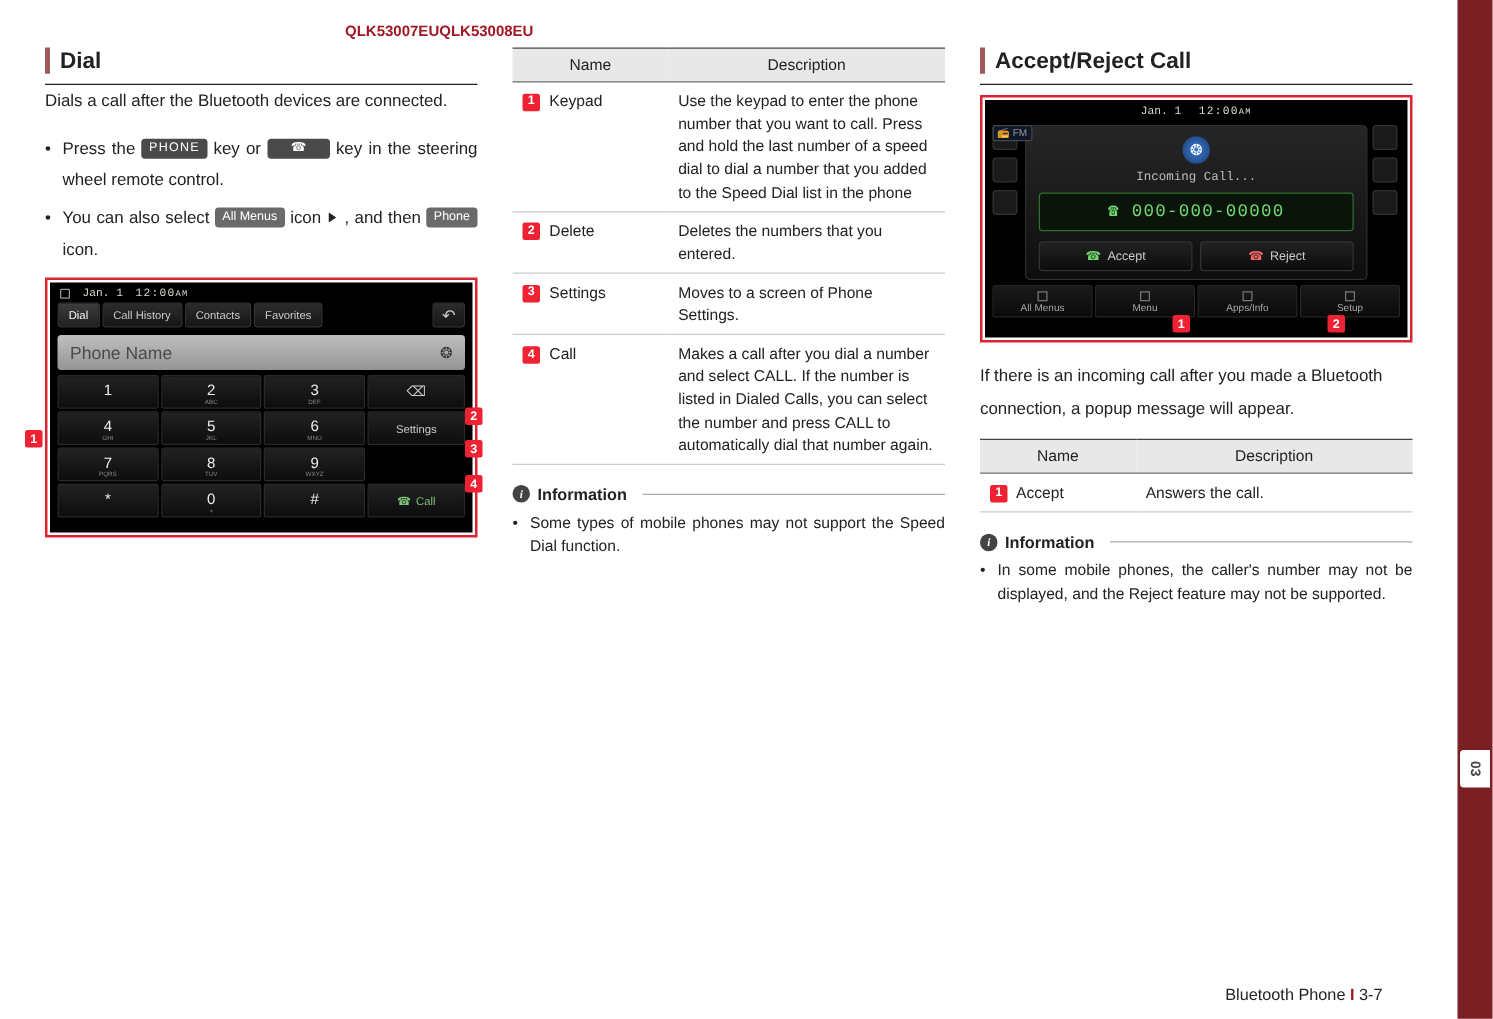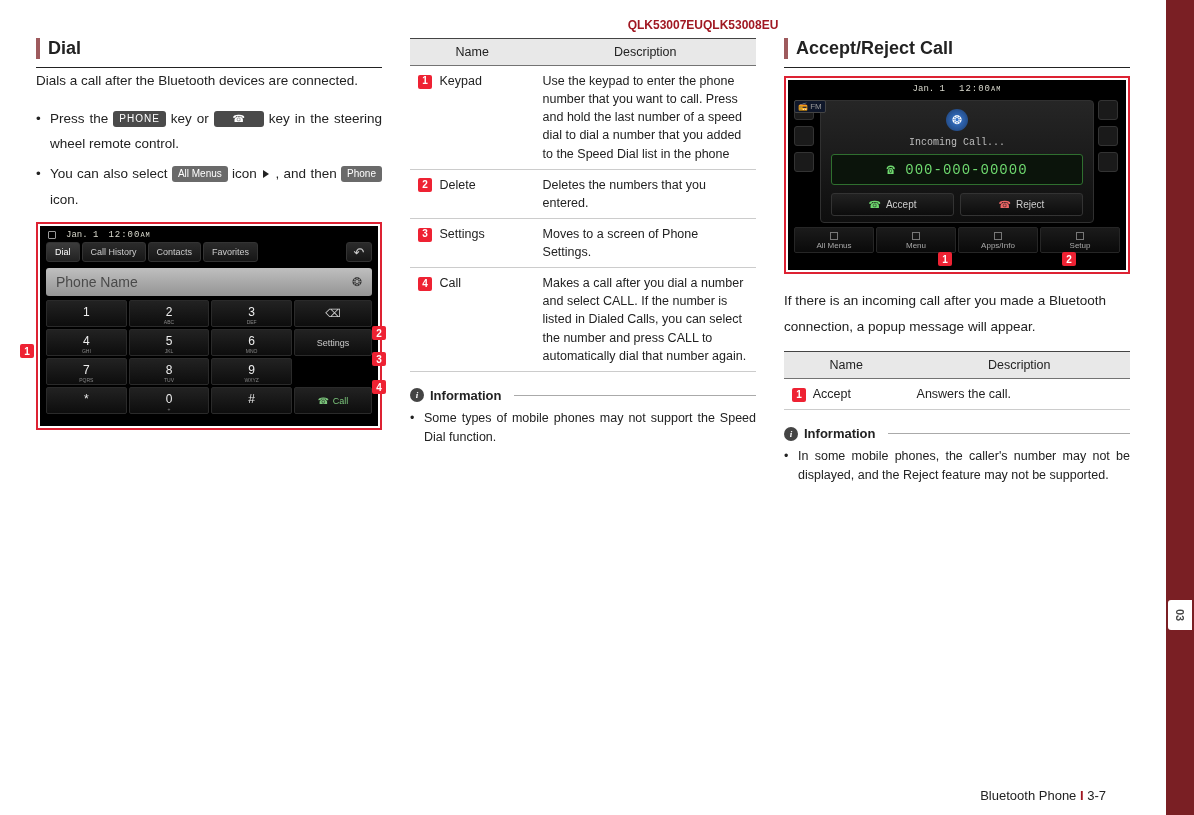--- a/index.html
+++ b/index.html
@@ -3,21 +3,21 @@
 <meta charset="utf-8">
 <style>
   * { box-sizing: border-box; margin: 0; padding: 0; }
   body { font-family: Arial, Helvetica, sans-serif; font-size: 13px; color: #222; background: #fff; }
   .page-wrap { width: 1194px; height: 815px; position: relative; display: flex; }
   .content-area { flex: 1; padding: 18px 36px 10px 36px; position: relative; }
   .side-bar { width: 28px; background: #7a1f24; position: relative; }
   .side-tab { position: absolute; right: 2px; top: 600px; width: 24px; height: 30px; background: #fff; color: #444; font-size: 11px; display: flex; align-items: center; justify-content: center; border-radius: 3px 0 0 3px; transform: rotate(0deg); }
   .side-tab span { transform: rotate(90deg); font-weight: bold; }
 
-  .headers { display: flex; justify-content: center; color: #a01822; font-size: 12px; font-weight: bold; margin-bottom: 6px; }
+  .headers { display: flex; justify-content: flex-start; color: #a01822; font-size: 12px; font-weight: bold; margin-bottom: 6px; }
   .headers .left { margin-left: 240px; }
 
   .columns { display: flex; gap: 28px; }
   .col { flex: 1; min-width: 0; }
 
   .sec-hdr { border-left: 4px solid #9e5a5d; padding-left: 8px; margin-bottom: 8px; }
   .sec-title { font-weight: bold; font-size: 18px; }
   .sec-underline { border-bottom: 1px solid #222; margin-top: 2px; }
 
   .body-text { font-size: 13.5px; line-height: 1.9; margin-bottom: 12px; }

